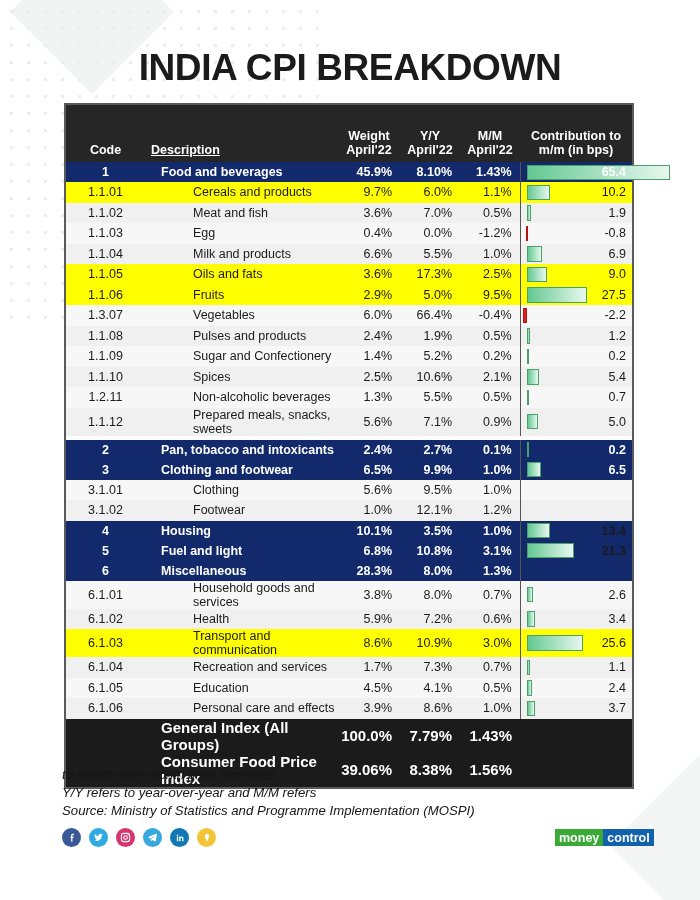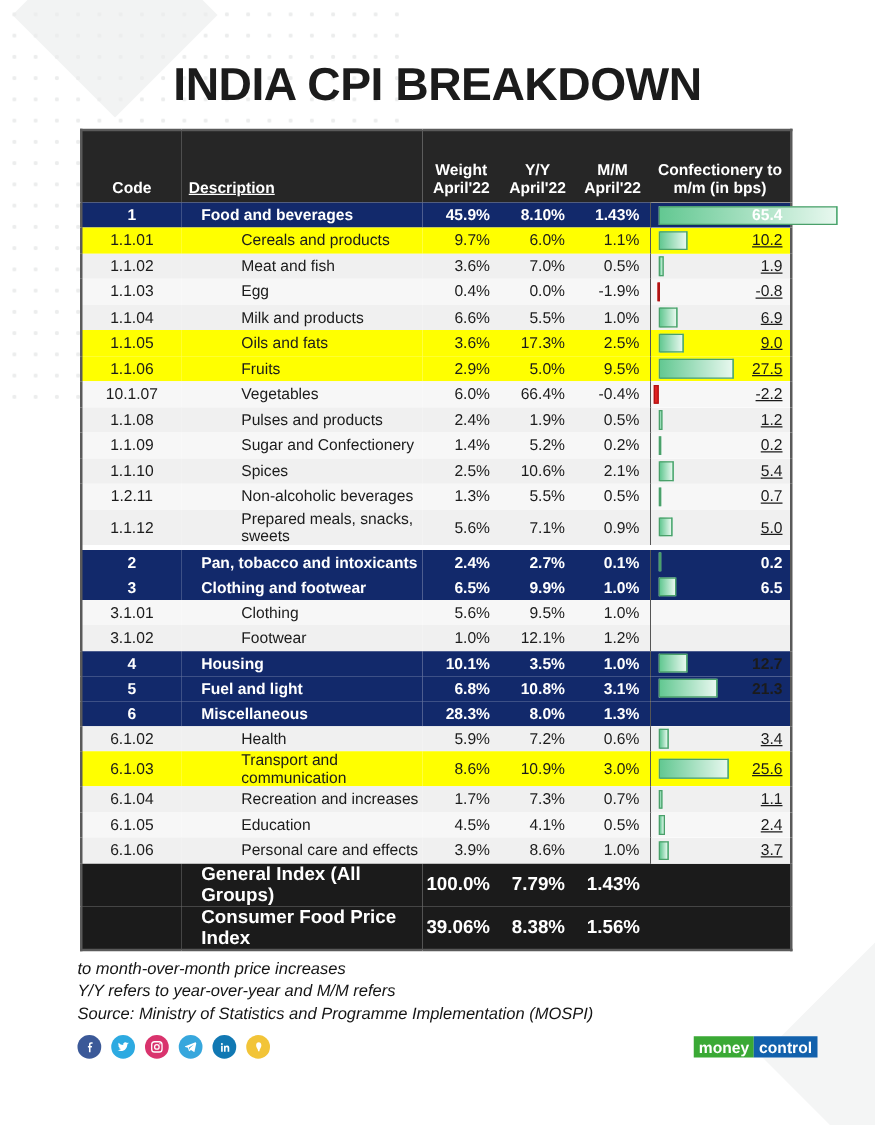--- a/index.html
+++ b/index.html
@@ -114,21 +114,21 @@
     position:absolute;top:2.5px;bottom:2.5px;
     border:1px solid #4aa06a;
     background:linear-gradient(to right,#63c892,#e8f8ef);
     box-sizing:border-box;
   }
   .bar.neg{
     background:#e02020;border:1px solid #b01414;
   }
   .con-val{position:relative;z-index:2;font-size:12.5px;}
   tr.group .con-val{color:#ffffff;}
-  tr.sub .con-val{color:#1b1b1b;text-decoration:underline;}
+  tr.sub .con-val{color:#1b1b1b;}
   .con-cell-yellow{background:#ffff00;}
   .con-cell-yellow .con-val{color:#1b1b1b !important;}
   td.zeroline{border-left:1.6px solid #555;}
   .spacer-row td{height:4px;background:#ffffff;padding:0 !important;}
 
   
   #footnote{
     position:absolute;left:62px;top:766px;width:600px;
     font-size:13.2px;font-style:italic;color:#151515;
     line-height:18px;
@@ -189,21 +189,21 @@
           <span class="hdr2">April'22</span>
         </th>
         <th class="thead-cell center">
           <span class="hdr-top">Y/Y</span>
           <span class="hdr2">April'22</span>
         </th>
         <th class="thead-cell center">
           <span class="hdr-top">M/M</span>
           <span class="hdr2">April'22</span>
         </th>
-        <th class="thead-cell hdr-con">Confectionery to m/m (in bps)</th>
+        <th class="thead-cell hdr-con">Contribution to m/m (in bps)</th>
       </tr>
     </thead>
     <tbody id="table-body">
         <tr class="group">
           <td class="code">1</td>
           <td class="desc">Food and beverages</td>
           <td class="num">45.9%</td>
           <td class="num">8.10%</td>
           <td class="num">1.43%</td>
           <td class="con zeroline">
@@ -237,21 +237,21 @@
               <div class="bar" style="left: 6%; width: 3.73333%;"></div>
               <span class="con-val">1.9</span>
             </div>
           </td>
         </tr>
         <tr class="sub">
           <td class="code">1.1.03</td>
           <td class="desc">Egg</td>
           <td class="num">0.4%</td>
           <td class="num">0.0%</td>
-          <td class="num">-1.9%</td>
+          <td class="num">-1.2%</td>
           <td class="con zeroline">
             <div class="con-inner">
               <div class="bar neg" style="left: 4.66667%; width: 1.33333%;"></div>
               <span class="con-val">-0.8</span>
             </div>
           </td>
         </tr>
         <tr class="sub alt">
           <td class="code">1.1.04</td>
           <td class="desc">Milk and products</td>
@@ -285,21 +285,21 @@
           <td class="num">5.0%</td>
           <td class="num">9.5%</td>
           <td class="con zeroline">
             <div class="con-inner">
               <div class="bar" style="left: 6%; width: 54.0351%;"></div>
               <span class="con-val">27.5</span>
             </div>
           </td>
         </tr>
         <tr class="sub">
-          <td class="code">10.1.07</td>
+          <td class="code">1.3.07</td>
           <td class="desc">Vegetables</td>
           <td class="num">6.0%</td>
           <td class="num">66.4%</td>
           <td class="num">-0.4%</td>
           <td class="con zeroline">
             <div class="con-inner">
               <div class="bar neg" style="left: 2.33333%; width: 3.66667%;"></div>
               <span class="con-val">-2.2</span>
             </div>
           </td>
@@ -424,21 +424,21 @@
         </tr>
         <tr class="group">
           <td class="code">4</td>
           <td class="desc">Housing</td>
           <td class="num">10.1%</td>
           <td class="num">3.5%</td>
           <td class="num">1.0%</td>
           <td class="con zeroline con-cell-yellow">
             <div class="con-inner">
               <div class="bar" style="left: 6%; width: 20.4351%;"></div>
-              <span class="con-val">12.7</span>
+              <span class="con-val">13.4</span>
             </div>
           </td>
         </tr>
         <tr class="group">
           <td class="code">5</td>
           <td class="desc">Fuel and light</td>
           <td class="num">6.8%</td>
           <td class="num">10.8%</td>
           <td class="num">3.1%</td>
           <td class="con zeroline con-cell-yellow">
@@ -453,20 +453,33 @@
           <td class="desc">Miscellaneous</td>
           <td class="num">28.3%</td>
           <td class="num">8.0%</td>
           <td class="num">1.3%</td>
           <td class="con zeroline">
             <div class="con-inner">
               <span class="con-val"></span>
             </div>
           </td>
         </tr>
+        <tr class="sub">
+          <td class="code">6.1.01</td>
+          <td class="desc">Household goods and services</td>
+          <td class="num">3.8%</td>
+          <td class="num">8.0%</td>
+          <td class="num">0.7%</td>
+          <td class="con zeroline">
+            <div class="con-inner">
+              <div class="bar" style="left: 6%; width: 5.10877%;"></div>
+              <span class="con-val">2.6</span>
+            </div>
+          </td>
+        </tr>
         <tr class="sub alt">
           <td class="code">6.1.02</td>
           <td class="desc">Health</td>
           <td class="num">5.9%</td>
           <td class="num">7.2%</td>
           <td class="num">0.6%</td>
           <td class="con zeroline">
             <div class="con-inner">
               <div class="bar" style="left: 6%; width: 6.6807%;"></div>
               <span class="con-val">3.4</span>
@@ -481,21 +494,21 @@
           <td class="num">3.0%</td>
           <td class="con zeroline">
             <div class="con-inner">
               <div class="bar" style="left: 6%; width: 50.3018%;"></div>
               <span class="con-val">25.6</span>
             </div>
           </td>
         </tr>
         <tr class="sub alt">
           <td class="code">6.1.04</td>
-          <td class="desc">Recreation and increases</td>
+          <td class="desc">Recreation and services</td>
           <td class="num">1.7%</td>
           <td class="num">7.3%</td>
           <td class="num">0.7%</td>
           <td class="con zeroline">
             <div class="con-inner">
               <div class="bar" style="left: 6%; width: 2.1614%;"></div>
               <span class="con-val">1.1</span>
             </div>
           </td>
         </tr>

